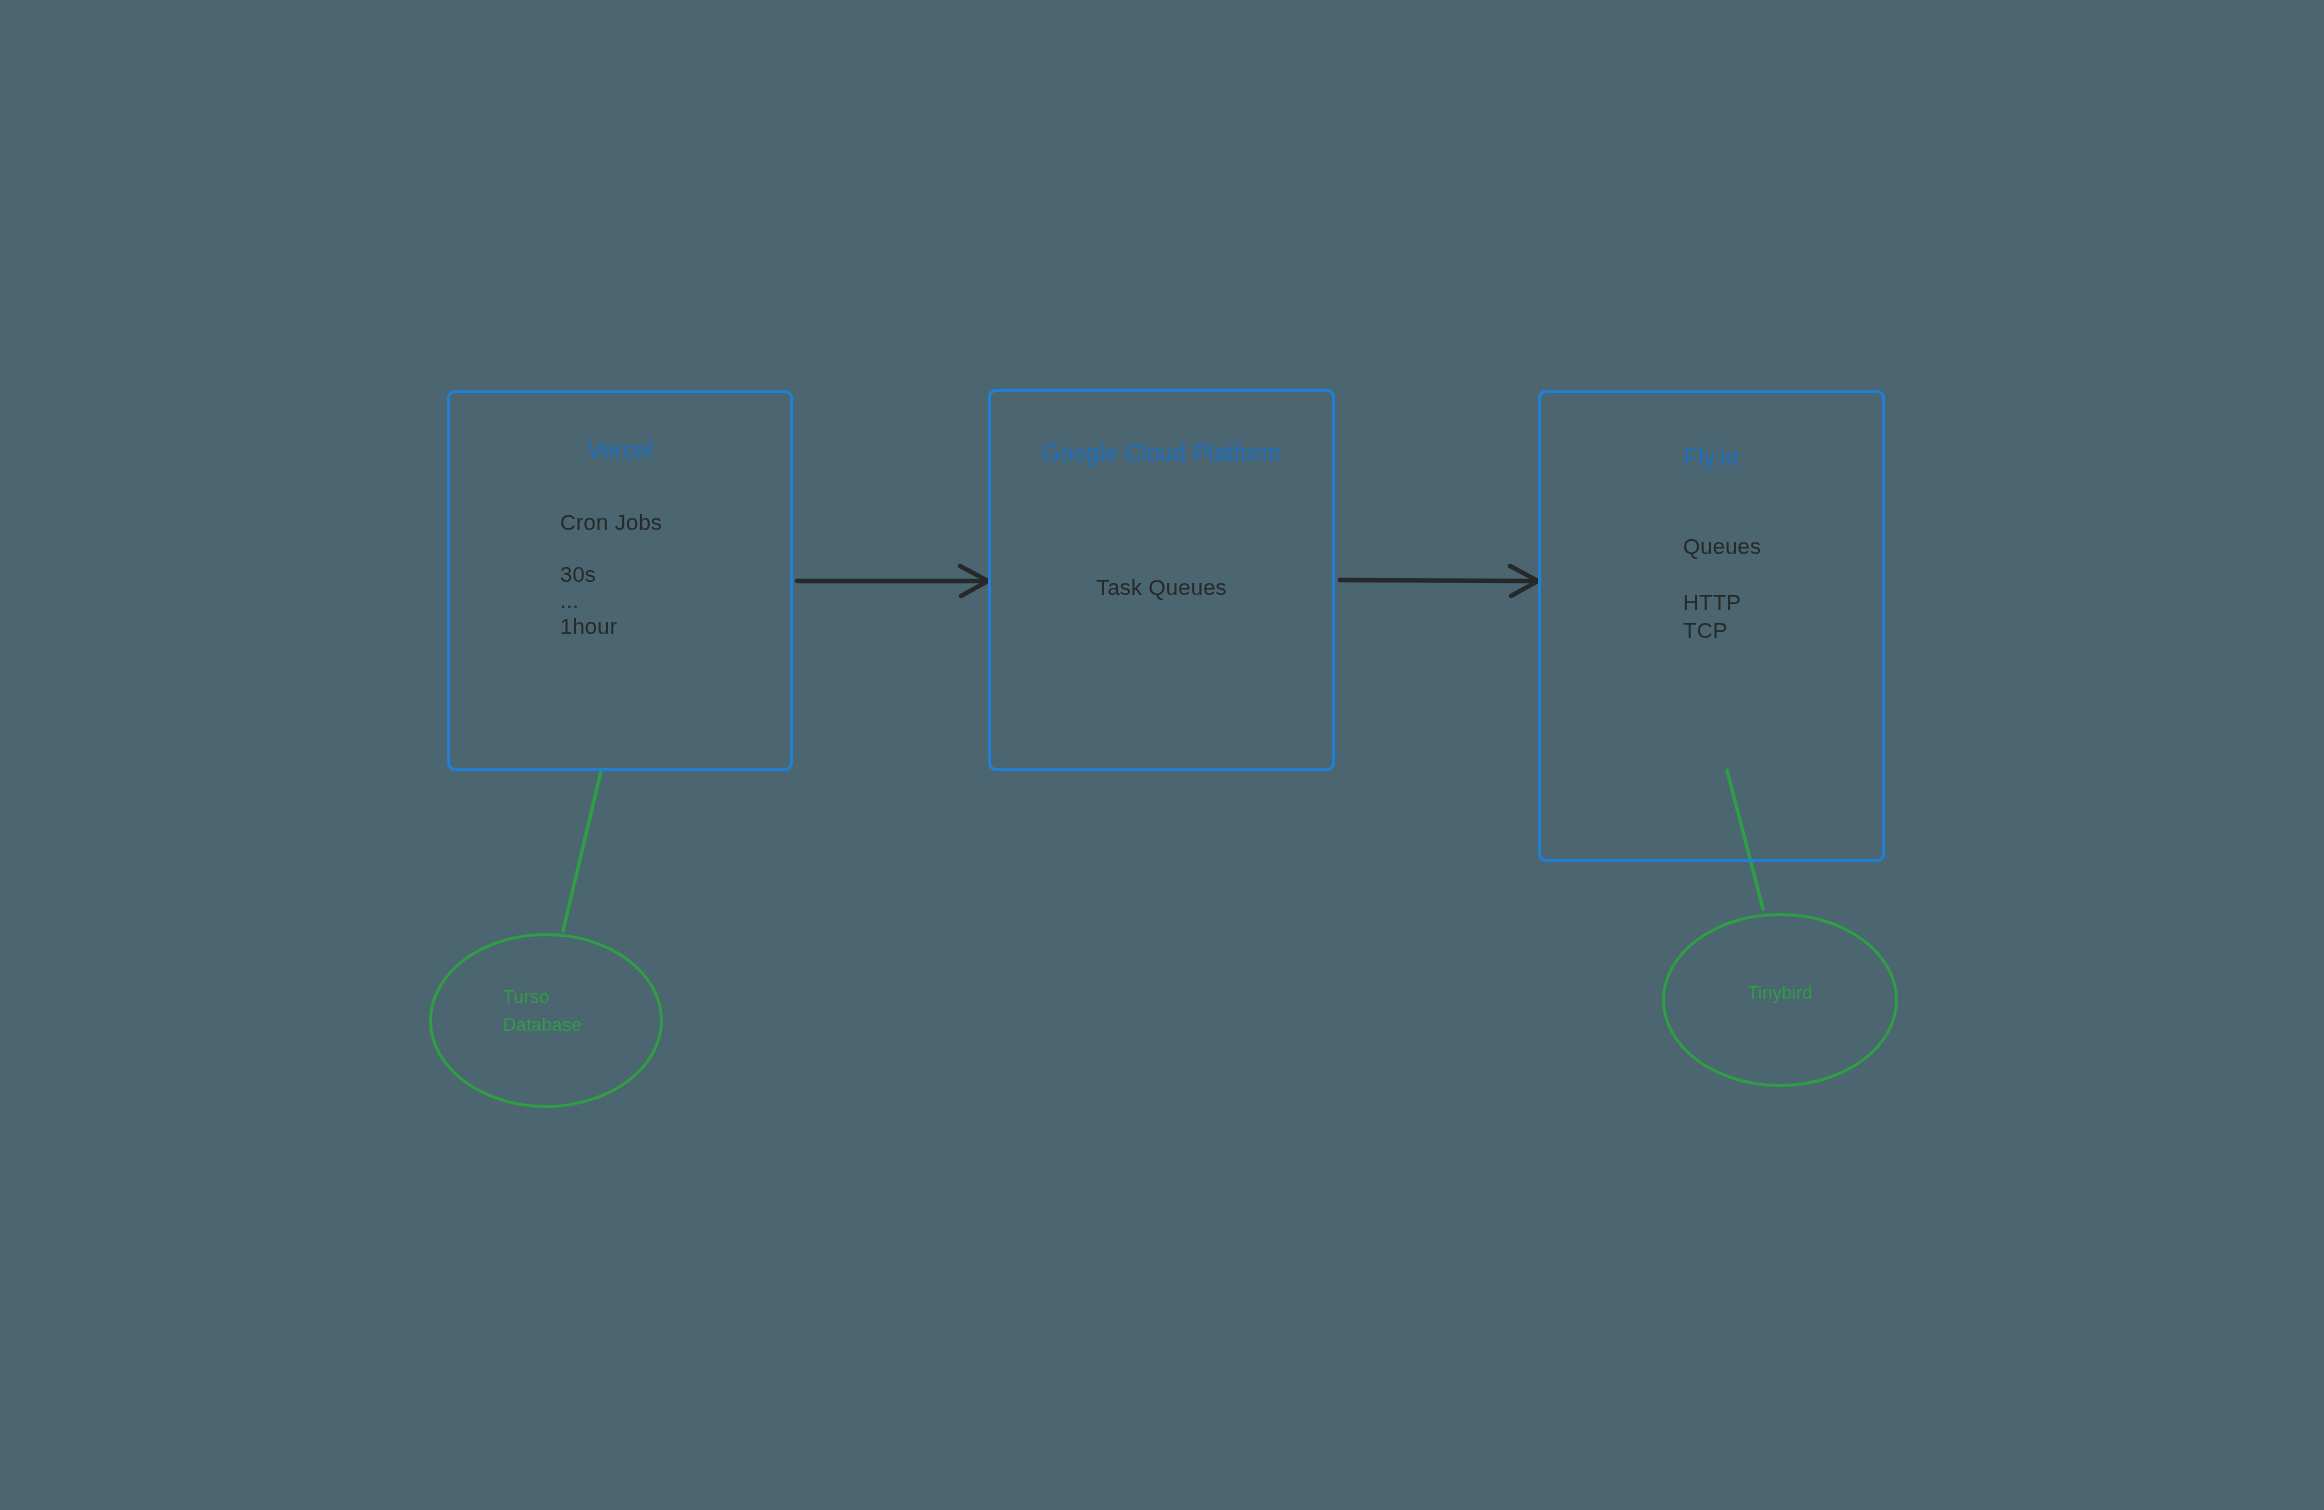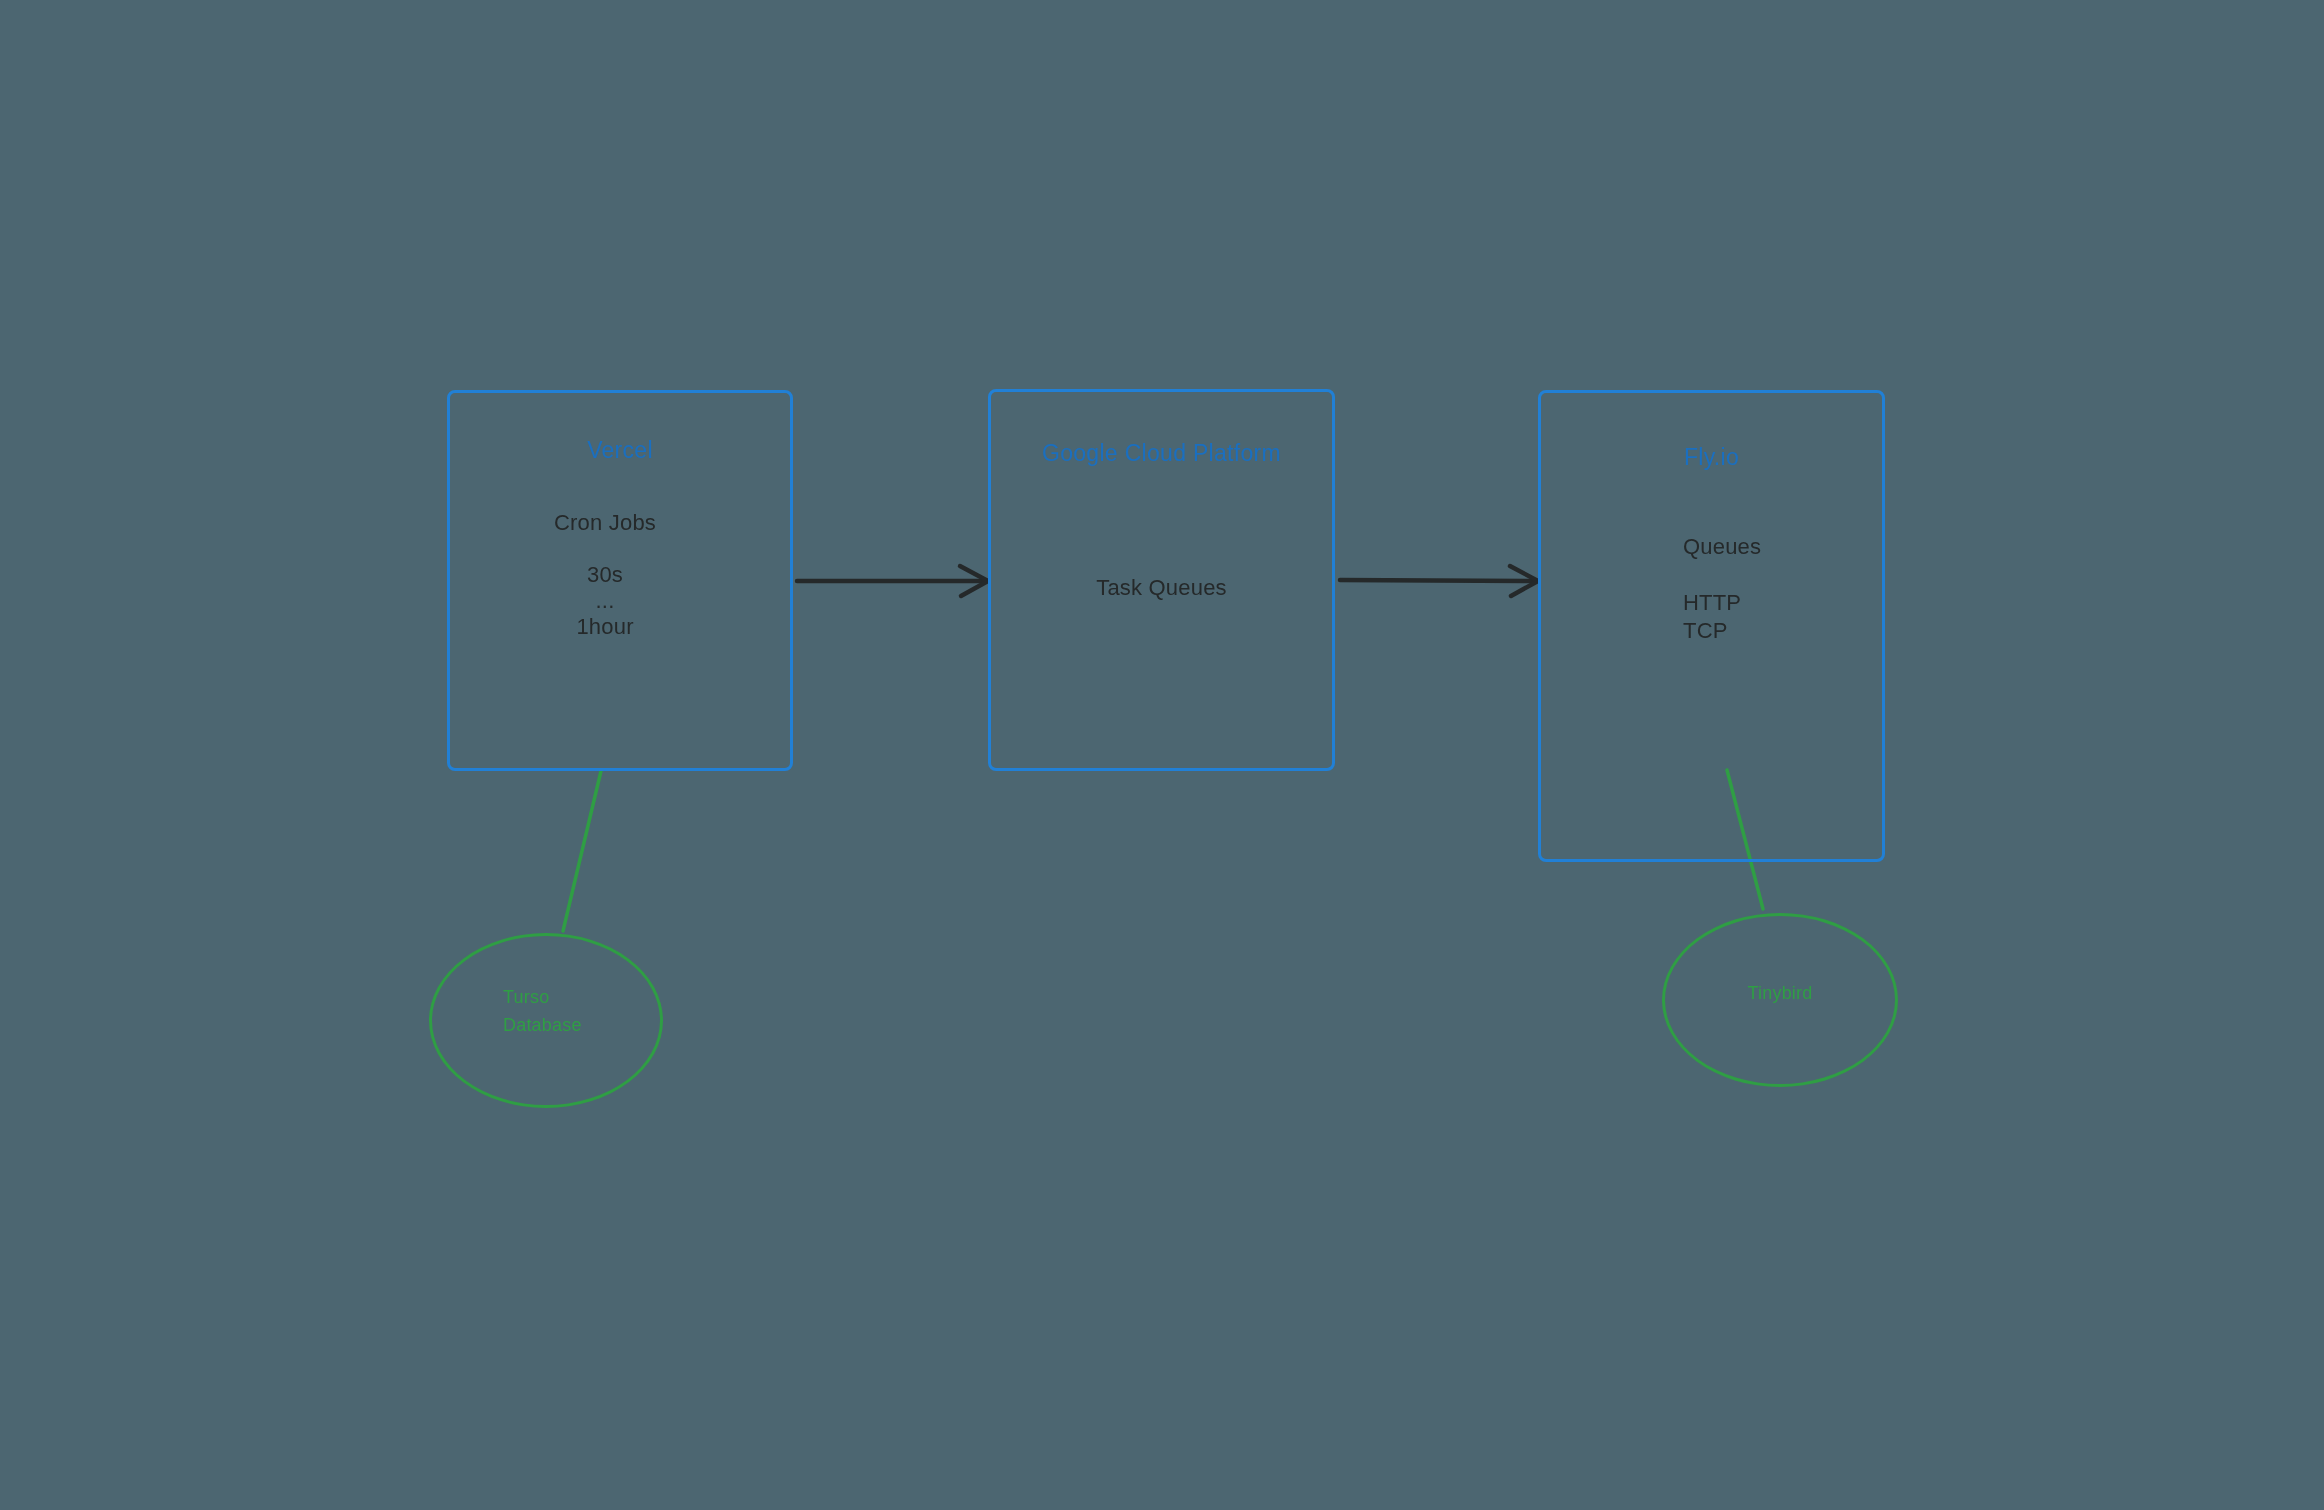--- a/index.html
+++ b/index.html
@@ -69,21 +69,21 @@
   .node-flyio  .node-title { top: 51px; }
 
   .node-body {
     position: absolute;
     font-size: 22px;
     font-weight: 500;
     color: var(--ink, #25292a);
     white-space: pre-line;
     letter-spacing: 0.2px;
   }
-  .node-vercel .node-body { left: 104px; top: 117px; line-height: 26px; text-align: center; }
+  .node-vercel .node-body { left: 110px; top: 117px; line-height: 26px; }
   .node-gcp    .node-body { left: 0; right: 0; top: 183px; text-align: center; line-height: 26px; }
   .node-flyio  .node-body { left: 142px; top: 140px; line-height: 28px; }
 
   .ellipse {
     position: absolute;
     border: 3px solid var(--green, #2f9e44);
     border-radius: 50%;
     background: transparent;
     box-sizing: border-box;
   }

